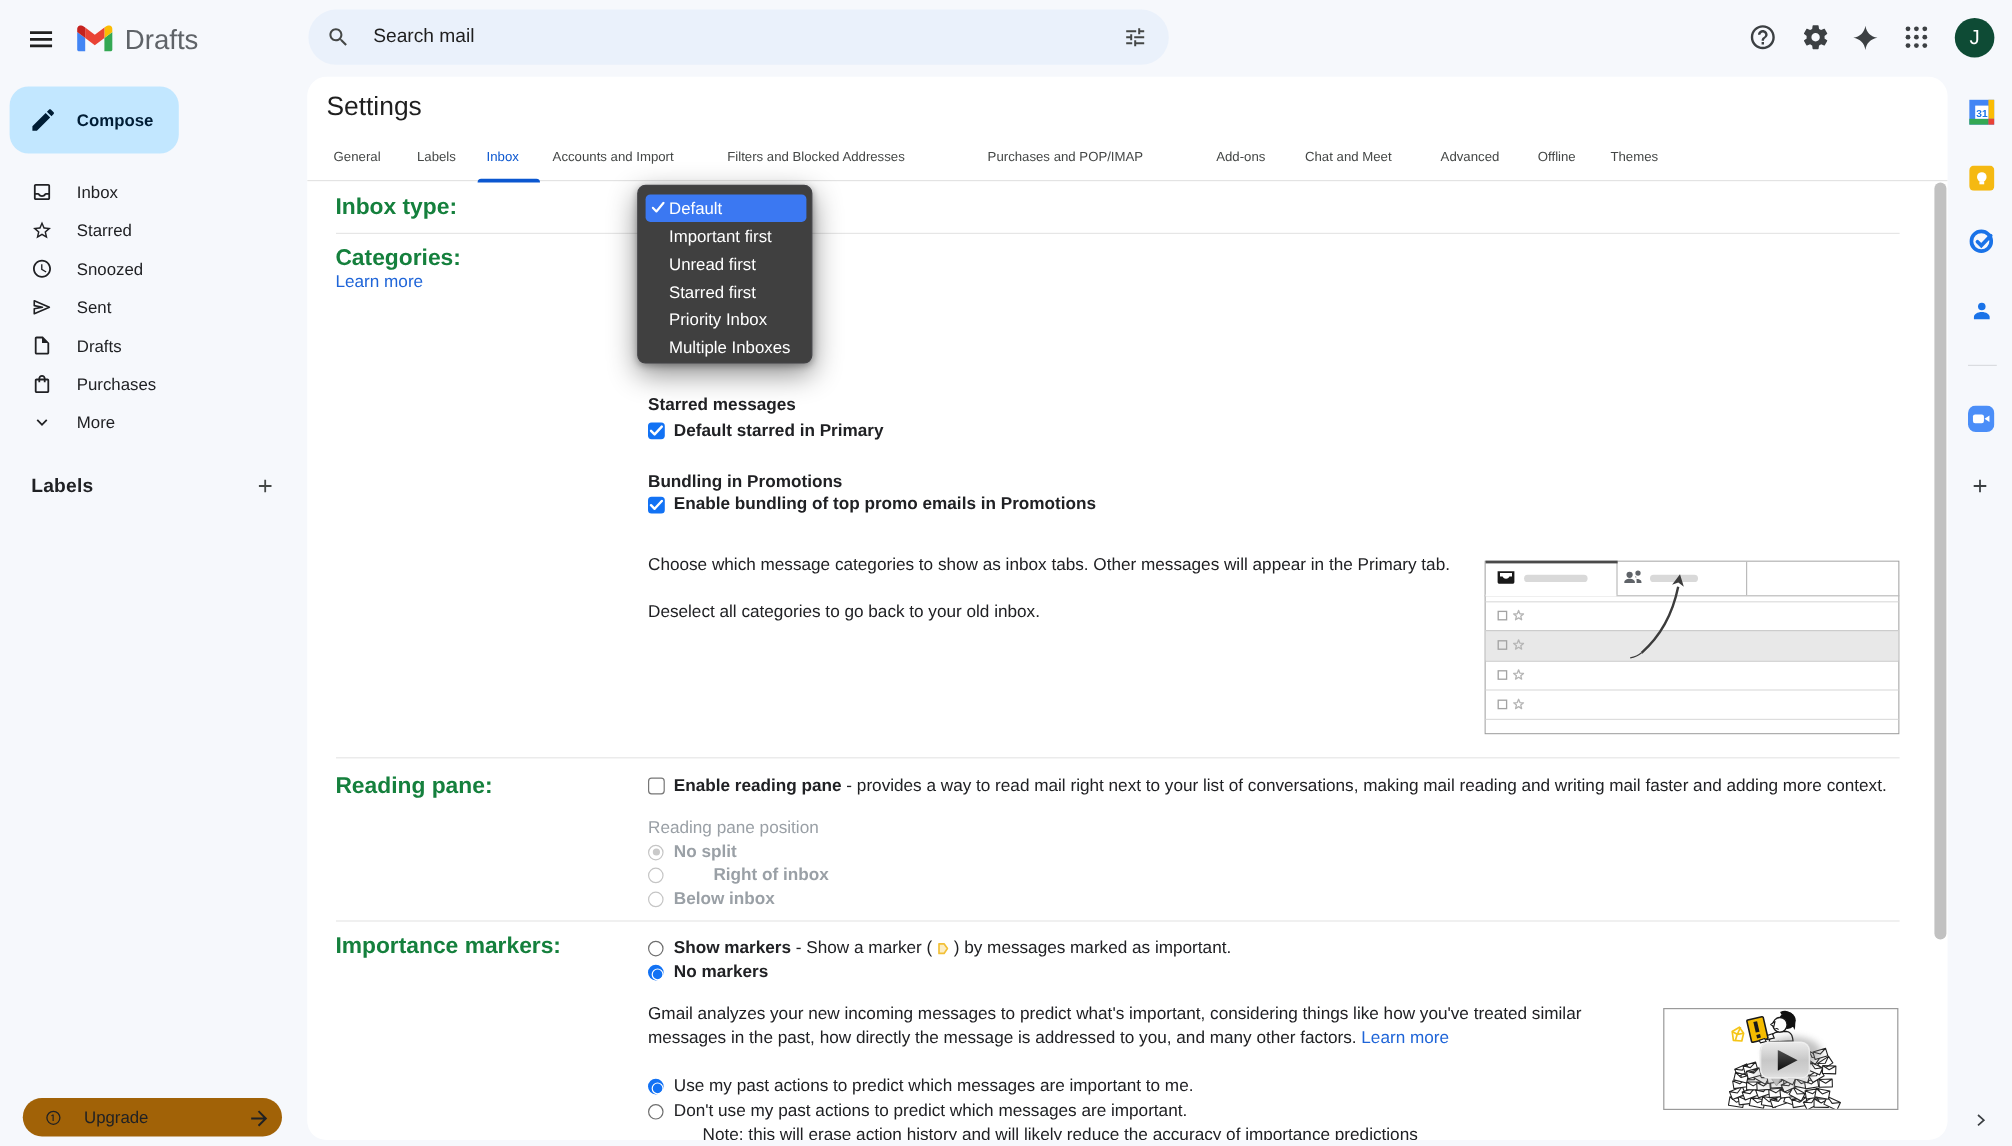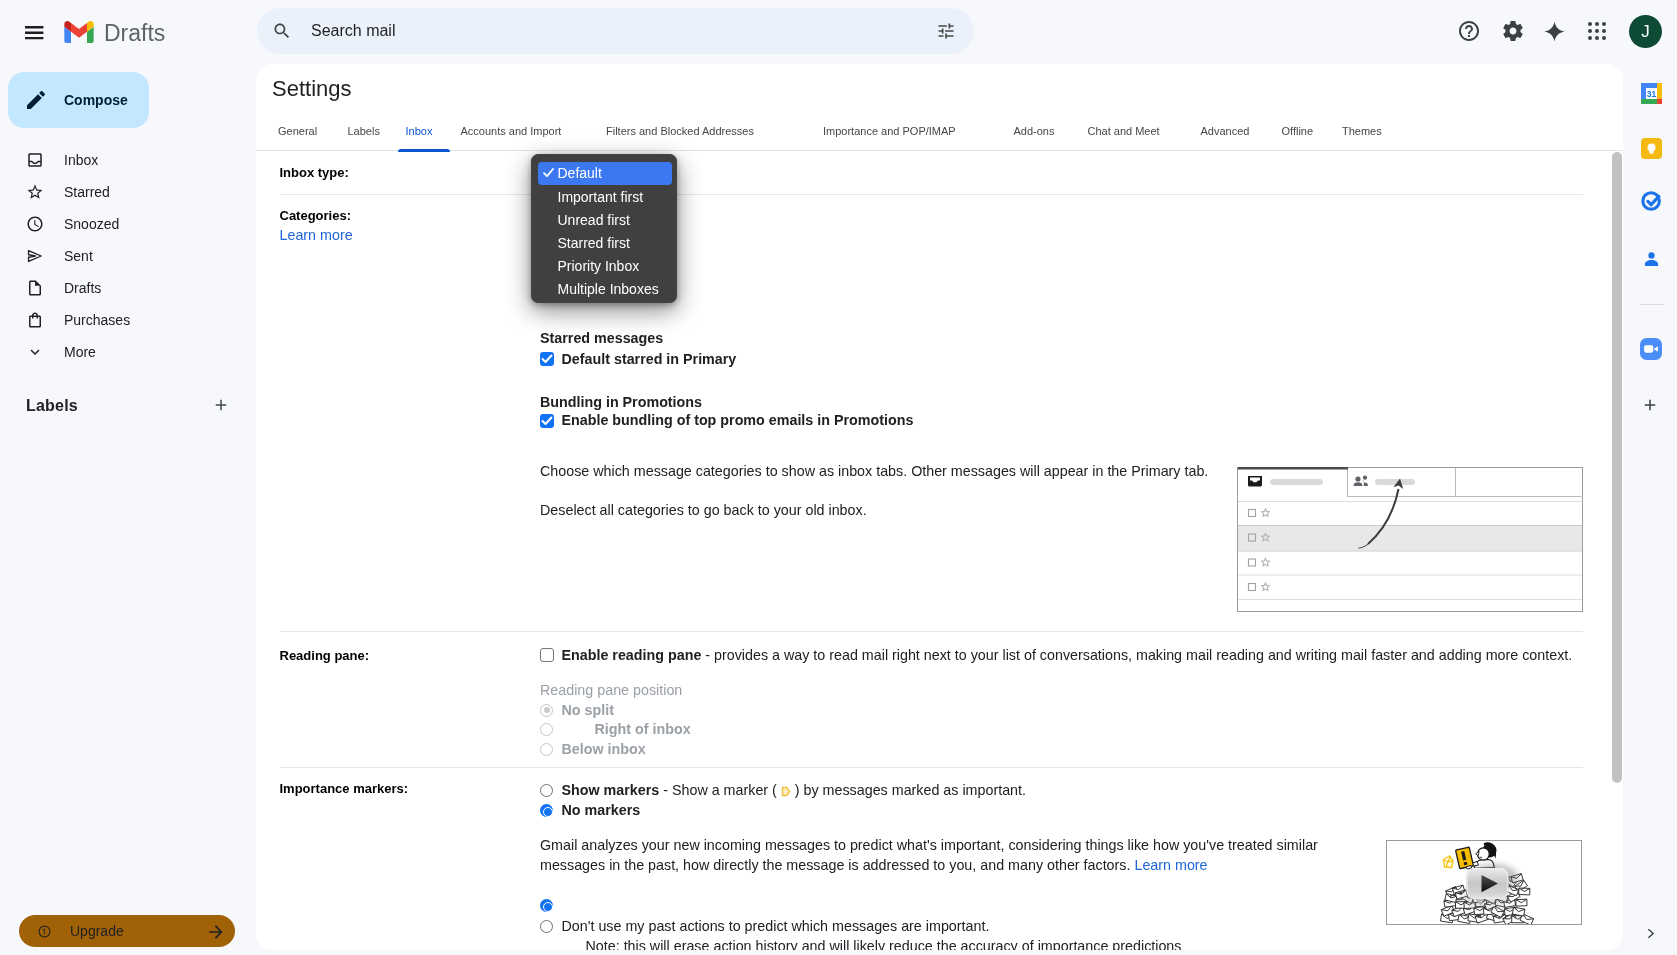--- a/index.html
+++ b/index.html
@@ -39,21 +39,21 @@
 
 
 #card { left:256px; top:64px; width:1367px; height:886px; background:#fff; border-radius:16px; overflow:hidden; }
 #title { left:16px; top:10px; font-size:22px; color:#1f1f1f; height:30px; line-height:30px; }
 #tabs { left:0; top:0; width:1367px; height:87px; border-bottom:1px solid #e3e3e3; }
 .tab { position:absolute; top:54px; height:26px; line-height:26px; font-size:11px; color:#444746; white-space:nowrap; }
 .tab.active { color:#0b57d0; }
 #tab-underline { left:142px; top:85px; width:52px; height:3px; background:#0b57d0; border-radius:3px 3px 0 0; }
 
 .seprow { left:23.5px; width:1303px; height:1px; background:#e6e6e6; }
-.rowlabel { left:23.5px; height:17px; line-height:17px; font-size:13px; font-weight:bold; color:#000000; white-space:nowrap; }
+.rowlabel { left:23.5px; height:17px; line-height:17px; font-size:19px; font-weight:bold; color:#15803d; white-space:nowrap; }
 .b13 { height:17px; line-height:17px; font-size:14.3px; font-weight:bold; color:#202124; white-space:nowrap; }
 .t13 { height:17px; line-height:17px; font-size:14.3px; color:#202124; white-space:nowrap; }
 .link { color:#1f65d8; }
 .gray { color:#9aa0a6; }
 
 
 .cb { width:14px; height:14px; border-radius:3px; background:#1272f4; }
 .cb svg { position:absolute; left:1px; top:2px; }
 .cb-empty { width:14px; height:14px; border-radius:3px; border:1.5px solid #767676; background:#fff; }
 .radio { width:13px; height:13px; border-radius:50%; }
@@ -189,21 +189,21 @@
 </div>
 
 <div id="card" class="abs">
   <div id="title" class="abs">Settings</div>
   <div id="tabs" class="abs">
     <span class="tab" style="left:22px;">General</span>
     <span class="tab" style="left:91.5px;">Labels</span>
     <span class="tab active" style="left:149.5px;">Inbox</span>
     <span class="tab" style="left:204.5px;">Accounts and Import</span>
     <span class="tab" style="left:350px;">Filters and Blocked Addresses</span>
-    <span class="tab" style="left:567px;">Importance and POP/IMAP</span>
+    <span class="tab" style="left:567px;">Purchases and POP/IMAP</span>
     <span class="tab" style="left:757.5px;">Add-ons</span>
     <span class="tab" style="left:831.5px;">Chat and Meet</span>
     <span class="tab" style="left:944.5px;">Advanced</span>
     <span class="tab" style="left:1025.5px;">Offline</span>
     <span class="tab" style="left:1086px;">Themes</span>
     <div id="tab-underline" class="abs"></div>
   </div>
 
   <div class="rowlabel abs" style="top:100px;">Inbox type:</div>
   <div class="seprow abs" style="top:130px;"></div>
@@ -284,20 +284,21 @@
   <div class="seprow abs" style="top:703px;"></div>
   <div class="rowlabel abs" style="top:716.3px;">Importance markers:</div>
   <div class="radio off abs" style="left:284px; top:719.9px;"></div>
   <div class="t13 abs" style="left:305.5px; top:717.5px;"><b>Show markers</b> - Show a marker (&nbsp;<svg width="10" height="11" viewBox="0 0 10 11" style="display:inline-block;vertical-align:-2px;">
         <path d="M1.5 1.5h4.2l2.8 4-2.8 4H1.5z" fill="#fcedc4" stroke="#f2c037" stroke-width="1.4" stroke-linejoin="round"></path>
       </svg>&nbsp;) by messages marked as important.</div>
   <div class="radio on abs" style="left:284px; top:740.1px;"></div>
   <div class="b13 abs" style="left:305.5px; top:738.1px;">No markers</div>
   <div class="t13 abs" style="left:284px; top:772px; line-height:19.5px; height:39px;">Gmail analyzes your new incoming messages to predict what's important, considering things like how you've treated similar<br>messages in the past, how directly the message is addressed to you, and many other factors. <span class="link">Learn more</span></div>
   <div class="radio on abs" style="left:284px; top:835px;"></div>
+  <div class="t13 abs" style="left:305.5px; top:833px;">Use my past actions to predict which messages are important to me.</div>
   <div class="radio off abs" style="left:284px; top:856px;"></div>
   <div class="t13 abs" style="left:305.5px; top:854px;">Don't use my past actions to predict which messages are important.</div>
   <div class="t13 abs" style="left:305.5px; top:873.7px;padding-left:24px;">Note: this will erase action history and will likely reduce the accuracy of importance predictions</div>
 
   <div id="videobox" class="abs" style="left:1130px; top:776px;">
     <svg width="194" height="83" viewBox="0 0 194 83">
       <defs>
         <linearGradient id="btng" x1="0" y1="0" x2="0" y2="1">
           <stop offset="0" stop-color="#ececec"></stop>
             <stop offset="0.5" stop-color="#c7c7c7"></stop>

